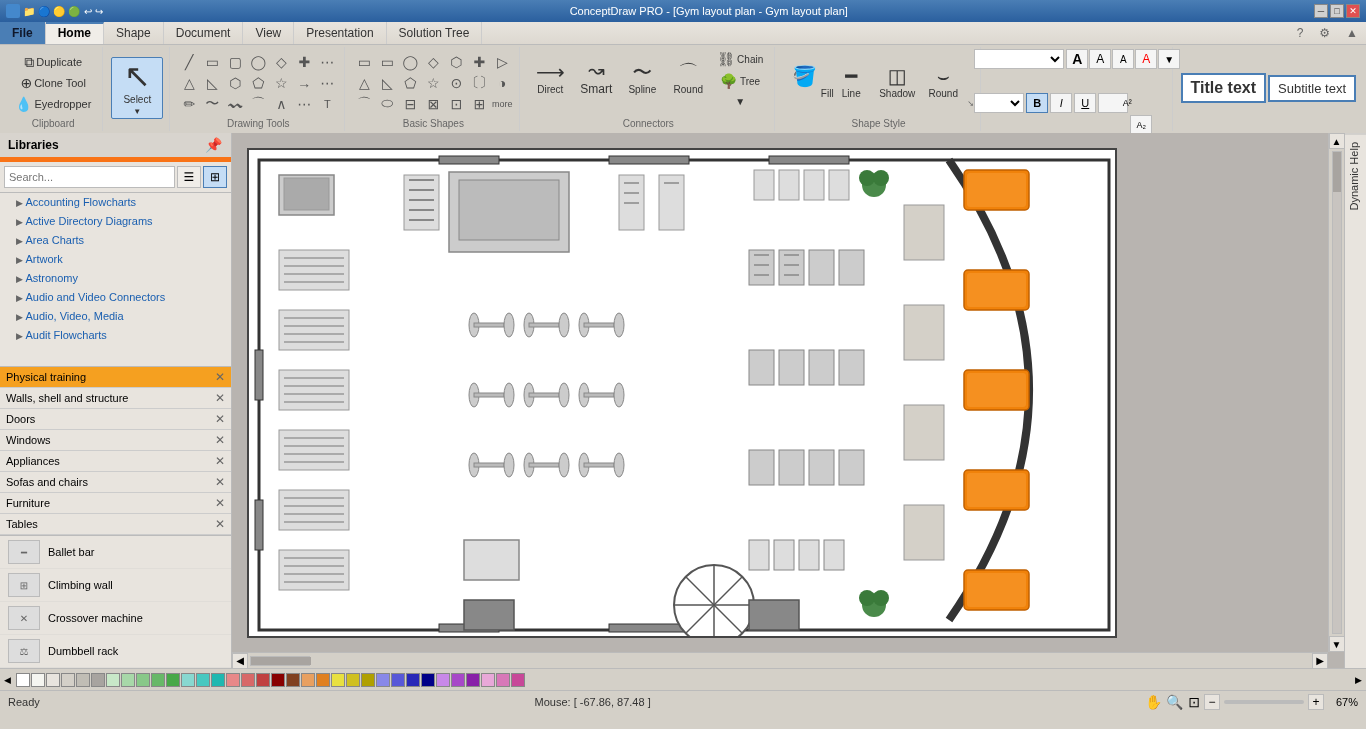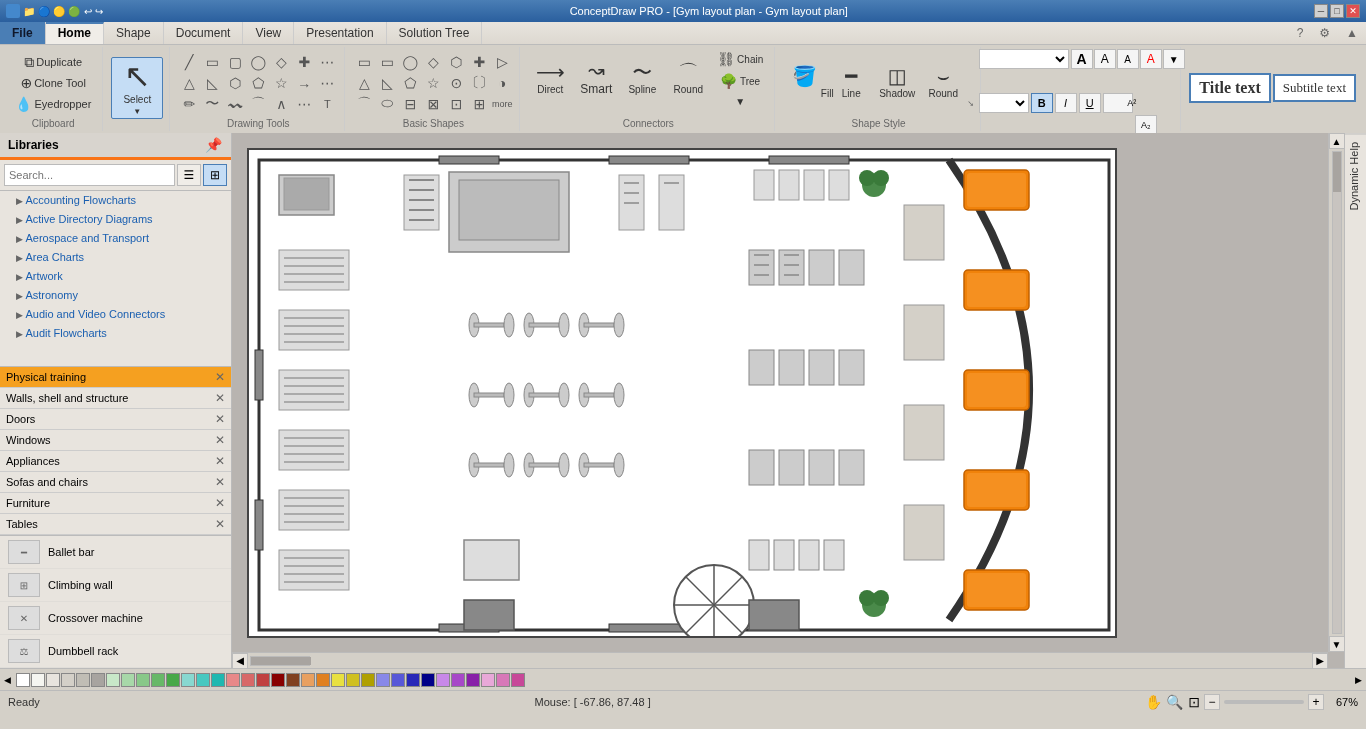--- a/index.html
+++ b/index.html
@@ -164,21 +164,21 @@
       border-right: 1px solid #bbb;
       display: flex;
       flex-direction: column;
     }
     #libraries-header {
       display: flex;
       align-items: center;
       justify-content: space-between;
       padding: 4px 8px;
       background: #d8d4ce;
-      border-bottom: 3px solid #f97316;
+      border-bottom: 5px solid #f97316;
       font-weight: bold;
       font-size: 12px;
     }
     #libraries-toolbar {
       display: flex;
       gap: 2px;
       padding: 4px;
       border-bottom: 1px solid #bbb;
       align-items: center;
     }
@@ -598,21 +598,21 @@
           <div class="tf-btn active">⊤</div>
           <div class="tf-btn">⊥</div>
           <div class="tf-btn">⊥</div>
           <div style="font-size:8px;color:#666;cursor:pointer;">↘</div>
         </div>
       </div>
     </div>
     <div class="ribbon-group-label">Text Format</div>
   </div>
 
-  <div class="ribbon-group" style="border-right:none;font-family:Liberation Serif, serif;">
+  <div class="ribbon-group" style="border-right:none;">
     <div class="ribbon-group-content">
       <div class="title-preview">
         <div class="title-box">
           <span>Title text</span>
         </div>
         <div class="subtitle-box">
           <span>Subtitle text</span>
         </div>
       </div>
     </div>
@@ -629,25 +629,25 @@
     </div>
     <div id="libraries-toolbar">
       <input type="text" id="search-input" placeholder="Search..." style="">
       <div class="lib-view-btn">☰</div>
       <div class="lib-view-btn active" style="background:#c5ddf5;border-color:#4a7eb5;">⊞</div>
     </div>
 
     <div id="library-list" style="max-height:200px;overflow-y:auto;">
       <div class="lib-item">Accounting Flowcharts</div>
       <div class="lib-item">Active Directory Diagrams</div>
-      <div class="lib-item">Aerospace and Transport</div>
       <div class="lib-item">Area Charts</div>
       <div class="lib-item">Artwork</div>
       <div class="lib-item">Astronomy</div>
       <div class="lib-item">Audio and Video Connectors</div>
+      <div class="lib-item">Audio, Video, Media</div>
       <div class="lib-item">Audit Flowcharts</div>
     </div>
 
     <div id="active-libs">
       <div class="active-lib-item selected">
         <span>Physical training</span>
         <span class="close-x">✕</span>
       </div>
       <div class="active-lib-item">
         <span>Walls, shell and structure</span>

